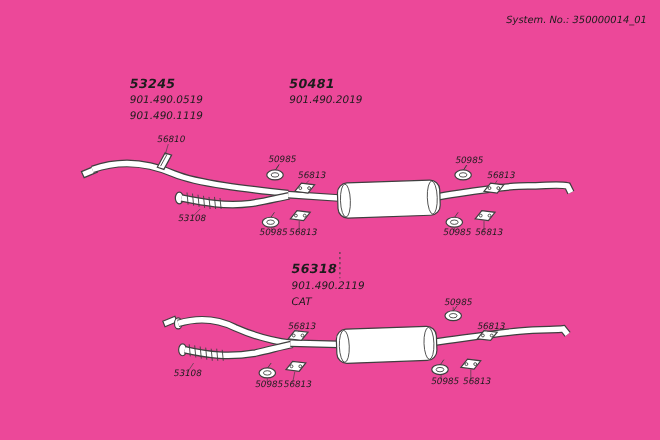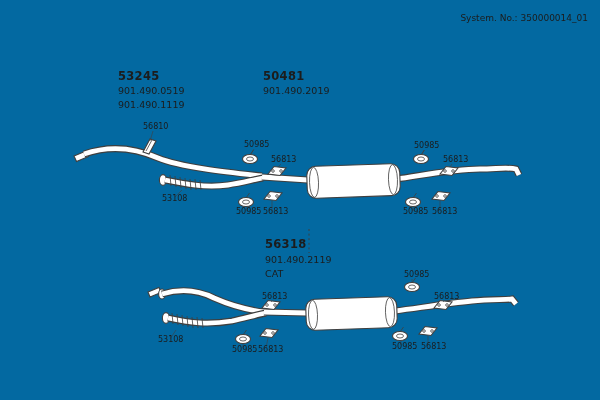--- a/index.html
+++ b/index.html
@@ -1,17 +1,17 @@
 <!DOCTYPE html>
 <html><head>
 <meta charset="utf-8">
 <style>
   html,body { margin:0; padding:0; background:#ffffff; }
   body { width:600px; height:400px; font-family:"DejaVu Sans", sans-serif; }
-  .canvas { position:relative; width:600px; height:400px; background:#0369a1; overflow:hidden; }
+  .canvas { position:relative; width:600px; height:400px; background:#ec4899; overflow:hidden;font-style:italic; }
   svg { display:block; }
   text { fill:#1c1c1c; }
   .t-sys   { font-size:9px; }
   .t-part  { font-size:11.5px; font-weight:bold; letter-spacing:.3px; }
   .t-ref   { font-size:9.5px; }
   .t-note  { font-size:9.5px; }
   .t-small { font-size:8px; }
   .pipe-o { fill:none; stroke:#3f3f3f; stroke-width:7; }
   .pipe-i { fill:none; stroke:#ffffff; stroke-width:4.8; }
   .part   { fill:#ffffff; stroke:#3f3f3f; stroke-width:1.1; }

